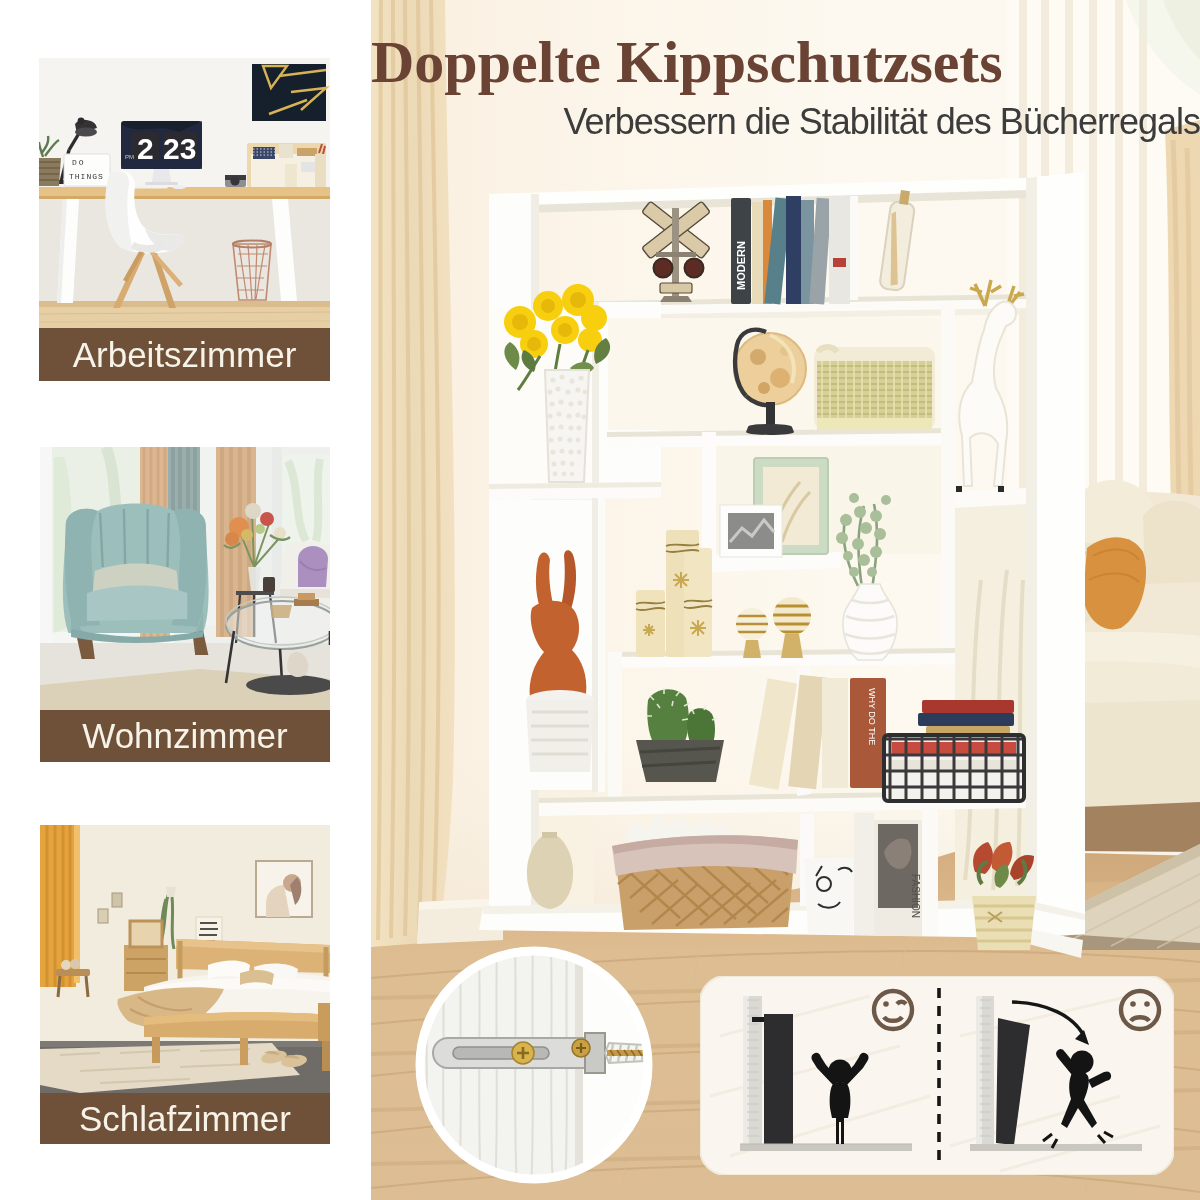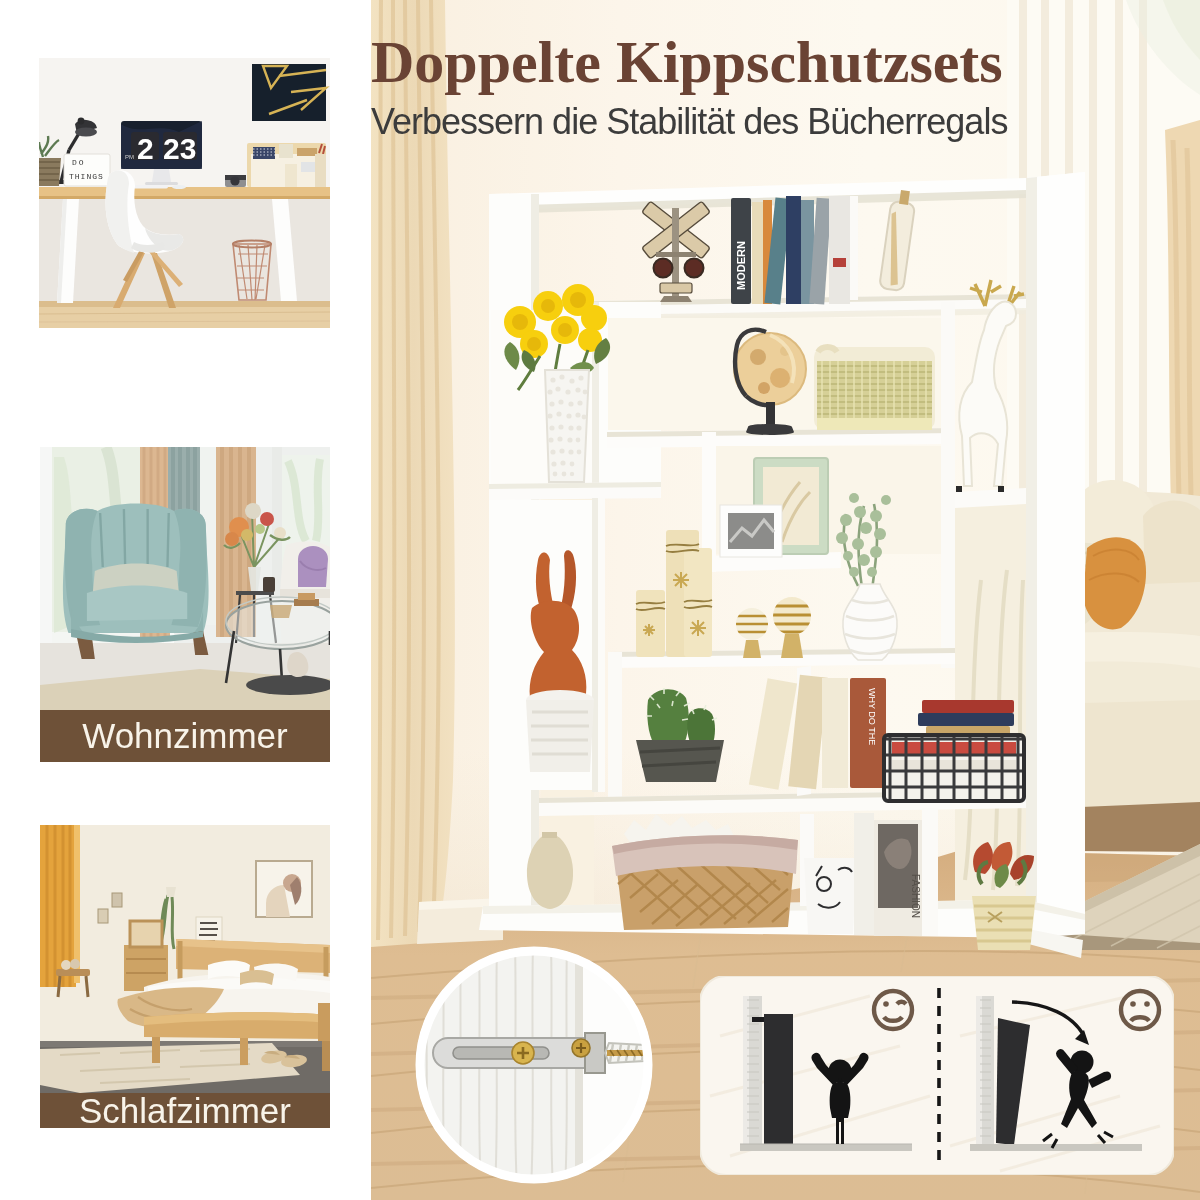--- a/index.html
+++ b/index.html
@@ -106,20 +106,21 @@
       <path d="M68 126 C64 150 68 172 78 186 C82 190 88 193 95 195 C88 170 87 142 90 126 C90 116 84 111 76 113 C70 115 69 118 68 126 Z" fill="#f1f1ef"></path>
       <path d="M134 192 C144 188 148 180 140 176 C128 178 114 177 106 170 C108 180 116 188 124 192 C128 193 131 193 134 192 Z" fill="#e9e9e7"></path>
 
       <path d="M100 194 L74 250 L81 250 L106 195 Z" fill="#d8ab70"></path>
       <path d="M112 195 L130 250 L137 250 L118 195 Z" fill="#cfa368"></path>
       <path d="M106 192 L88 224 L84 222 L102 190 Z" fill="#c99c62"></path>
       <path d="M114 192 L144 226 L140 229 L110 194 Z" fill="#dcb076"></path>
       <path d="M92 190 C100 196 118 196 126 191 L124 184 C114 188 102 188 95 184 Z" fill="#e8e8e6"></path>
     </g>
   </svg>
+  <div class="label" style="top:328px;">Arbeitszimmer</div>
 
   <svg class="abs" style="left:40px;top:447px" width="290" height="263" viewBox="0 0 290 263">
     <rect width="290" height="263" fill="#eef0ee"></rect>
 
     <rect x="0" y="0" width="128" height="210" fill="#f4f6f3"></rect>
     <rect x="10" y="0" width="100" height="185" fill="#eaf0e5"></rect>
     <path d="M24 10 C34 40 28 80 40 110 C26 118 20 150 28 180 L14 186 L14 10 Z" fill="#dce7d3" opacity="0.7"></path>
     <path d="M66 0 C78 30 72 70 84 100 C70 110 66 140 74 174" stroke="#cfdcc6" stroke-width="11" fill="none" opacity="0.6"></path>
     <rect x="0" y="0" width="12" height="263" fill="#f6f7f6"></rect>
     <rect x="124" y="0" width="10" height="196" fill="#fafbfa"></rect>
@@ -249,21 +250,21 @@
 
     <g fill="#d9c29a">
       <ellipse cx="234" cy="232" rx="13" ry="6" transform="rotate(-12 234 232)"></ellipse>
       <ellipse cx="254" cy="236" rx="13" ry="6" transform="rotate(-8 254 236)"></ellipse>
       <path d="M224 228 a10 7 0 0 1 16 2 Z" fill="#c8ad80"></path>
       <path d="M244 232 a10 7 0 0 1 16 2 Z" fill="#c8ad80"></path>
     </g>
 
     <rect x="278" y="178" width="12" height="38" fill="#c99c5e"></rect>
   </svg>
-  <div class="label" style="top:1093px;left:40px;width:290px;height:35px;">Schlafzimmer</div>
+  <div class="label" style="top:1093px;left:40px;width:290px;height:51px;">Schlafzimmer</div>
 
   <svg class="abs" style="left:371px;top:0" width="829" height="1200" viewBox="0 0 829 1200">
     <defs>
       <linearGradient id="wall" x1="0" y1="0" x2="1" y2="0">
         <stop offset="0" stop-color="#f9efdf"></stop>
         <stop offset="0.3" stop-color="#fcf5ea"></stop>
         <stop offset="0.6" stop-color="#fdf9f0"></stop>
         <stop offset="1" stop-color="#fdf8ee"></stop>
       </linearGradient>
       <linearGradient id="wallv" x1="0" y1="0" x2="0" y2="1">
@@ -655,21 +656,21 @@
         <path d="M996 886 C992 876 996 866 1006 864 C1012 872 1008 882 1000 888 Z" fill="#6d8a48"></path>
         <path d="M972 896 L1036 896 L1030 950 L978 950 Z" fill="#eadfb4"></path>
         <path d="M974 906 l60 0 M975 918 l58 0 M976 930 l56 0 M977 941 l54 0" stroke="#d8c890" stroke-width="3"></path>
         <path d="M988 912 l14 10 M1002 912 l-14 10" stroke="#b8a05e" stroke-width="2"></path>
       </g>
     </g>
   </svg>
 
   <div class="abs" style="left:371px;top:28px;width:829px;color:#6a4334;
        font-family:'Liberation Serif',serif;font-weight:bold;font-size:60px;letter-spacing:0px;">Doppelte Kippschutzsets</div>
-  <div class="abs" style="left:371px;top:101px;width:829px;text-align:left;color:#3c3c3c;
+  <div class="abs" style="left:371px;top:101px;width:829px;text-align:right;color:#3c3c3c;
        font-family:'Liberation Sans',sans-serif;font-size:36px;letter-spacing:-1px;">Verbessern die Stabilität des Bücherregals</div>
 
   <svg class="abs" style="left:409px;top:945px" width="252" height="244" viewBox="0 0 252 244">
     <defs>
       <clipPath id="circ">
           <circle cx="125" cy="120" r="112"></circle>
         </clipPath>
     </defs>
     <circle cx="125" cy="120" r="118" fill="#ffffff" opacity="0.96"></circle>
     <g clip-path="url(#circ)">

